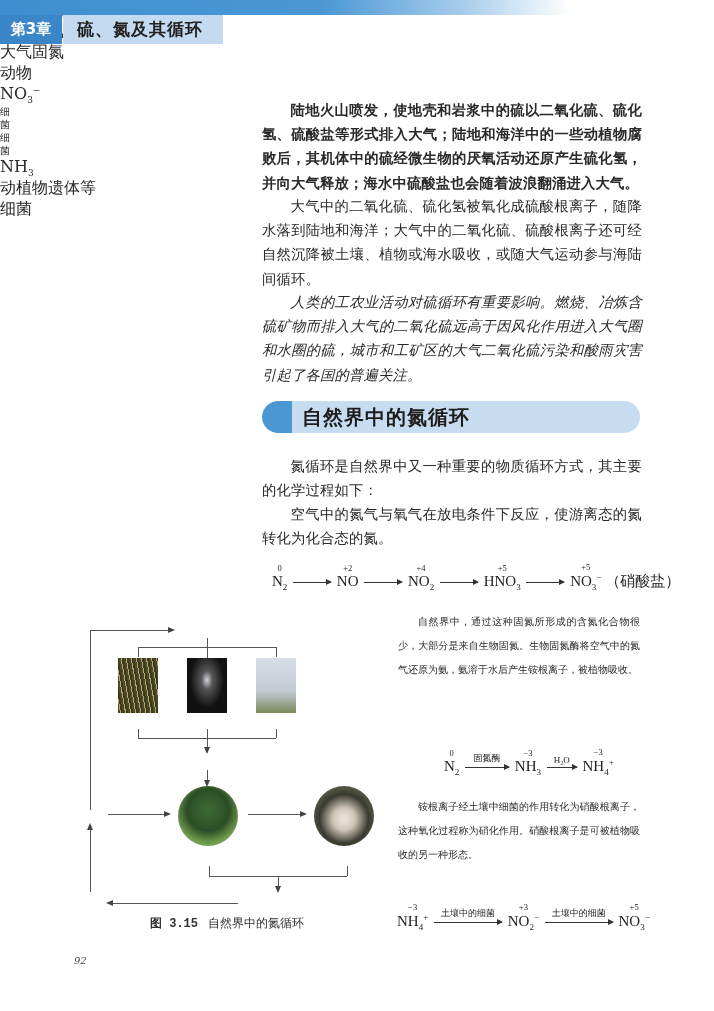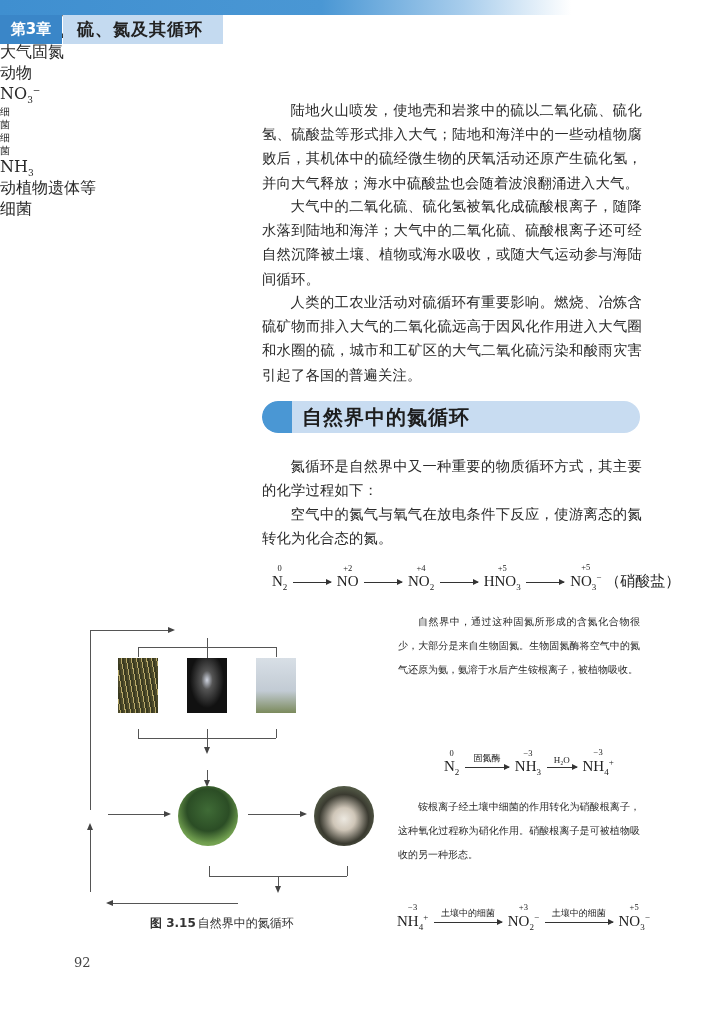--- a/index.html
+++ b/index.html
@@ -47,33 +47,33 @@
   .arrow .lbl { position:absolute; bottom:3px; left:0; width:100%; text-align:center; font-size:9px; }
   .side-para { position:absolute; left:398px; width:242px; font-size:10px; line-height:24.2px; text-indent:2em; text-align:justify; }
   .line { position:absolute; background:#555; }
   .ahead-r { position:absolute; width:0; height:0; border-left:7px solid #444; border-top:3px solid transparent; border-bottom:3px solid transparent; }
   .ahead-l { position:absolute; width:0; height:0; border-right:7px solid #444; border-top:3px solid transparent; border-bottom:3px solid transparent; }
   .ahead-d { position:absolute; width:0; height:0; border-top:7px solid #444; border-left:3px solid transparent; border-right:3px solid transparent; }
   .ahead-u { position:absolute; width:0; height:0; border-bottom:7px solid #444; border-left:3px solid transparent; border-right:3px solid transparent; }
   .photo { position:absolute; width:40px; height:55px; }
   .circle { position:absolute; width:60px; height:60px; border-radius:50%; }
   .caption { position:absolute; left:150px; top:915px; font-size:12px; font-family:"DejaVu Sans","Liberation Sans",sans-serif; color:#333; white-space:nowrap; }
-  .caption .num { font-weight:bold; margin-right:2px; }
-  .pagenum { position:absolute; left:74px; top:955px; font-size:13px; color:#444; }
+  .caption .num { font-weight:bold; margin-right:10px;font-family:Liberation Mono, monospace; }
+  .pagenum { position:absolute; left:74px; top:955px; font-size:10px; color:#444;font-style:italic; }
 </style>
 </head>
 <body>
 
 <div class="topbar"></div>
 <div class="chap-badge">第3章</div>
 <div class="chap-title">硫、氮及其循环</div>
 
-<p class="para" style="top:98px;margin:0;">陆地火山喷发，使地壳和岩浆中的硫以二氧化硫、硫化氢、硫酸盐等形式排入大气；陆地和海洋中的一些动植物腐败后，其机体中的硫经微生物的厌氧活动还原产生硫化氢，并向大气释放；海水中硫酸盐也会随着波浪翻涌进入大气。</p>
+<p class="para" style="top:98px;margin:0;font-weight:bold;">陆地火山喷发，使地壳和岩浆中的硫以二氧化硫、硫化氢、硫酸盐等形式排入大气；陆地和海洋中的一些动植物腐败后，其机体中的硫经微生物的厌氧活动还原产生硫化氢，并向大气释放；海水中硫酸盐也会随着波浪翻涌进入大气。</p>
 <p class="para" style="top:194px;margin:0;">大气中的二氧化硫、硫化氢被氧化成硫酸根离子，随降水落到陆地和海洋；大气中的二氧化硫、硫酸根离子还可经自然沉降被土壤、植物或海水吸收，或随大气运动参与海陆间循环。</p>
-<p class="para" style="top:290px;margin:0;">人类的工农业活动对硫循环有重要影响。燃烧、冶炼含硫矿物而排入大气的二氧化硫远高于因风化作用进入大气圈和水圈的硫，城市和工矿区的大气二氧化硫污染和酸雨灾害引起了各国的普遍关注。</p>
+<p class="para" style="top:290px;margin:0;font-style:italic;">人类的工农业活动对硫循环有重要影响。燃烧、冶炼含硫矿物而排入大气的二氧化硫远高于因风化作用进入大气圈和水圈的硫，城市和工矿区的大气二氧化硫污染和酸雨灾害引起了各国的普遍关注。</p>
 
 <div class="section-head">
   <div class="cap"></div>
   <div class="title">自然界中的氮循环</div>
 </div>
 
 <p class="para" style="top:454px;margin:0;">氮循环是自然界中又一种重要的物质循环方式，其主要的化学过程如下：</p>
 <p class="para" style="top:502px;margin:0;">空气中的氮气与氧气在放电条件下反应，使游离态的氮转化为化合态的氮。</p>
 
 <div class="eq" style="left:272px;top:572px;">

